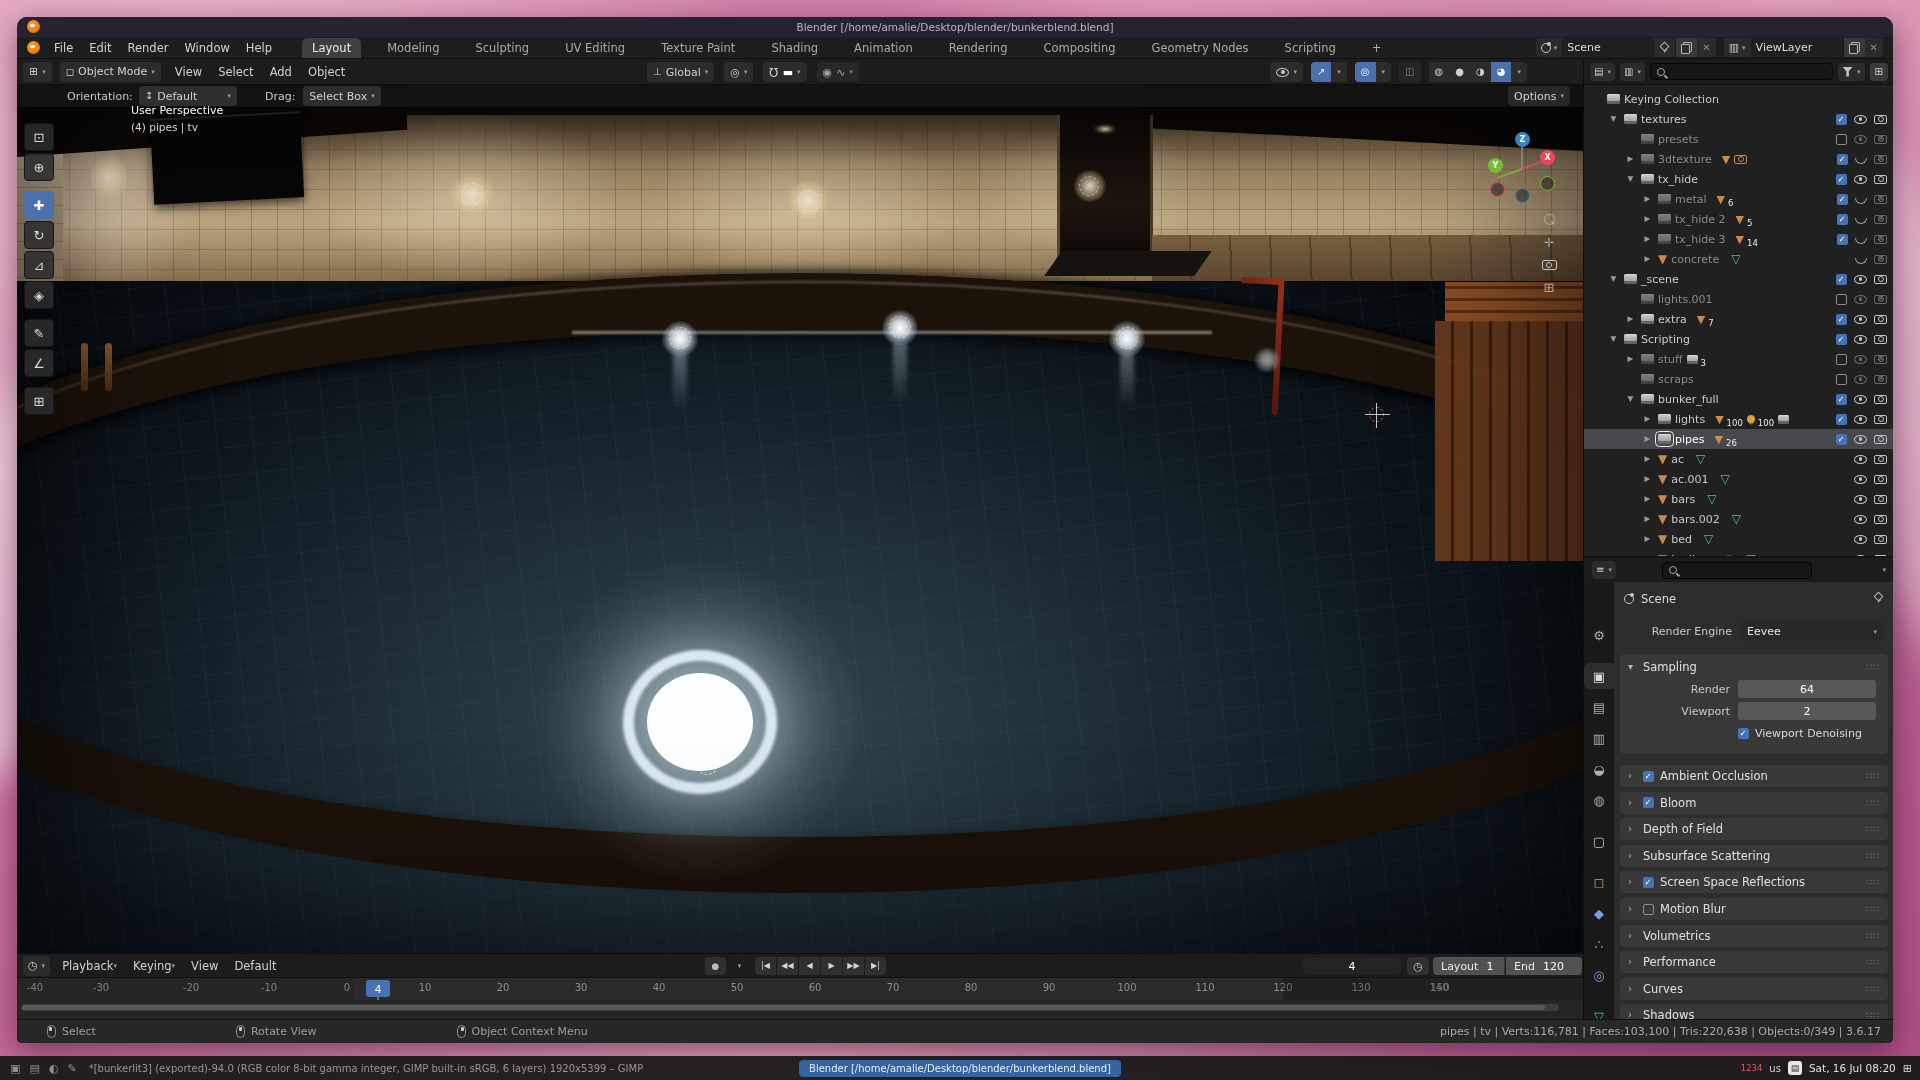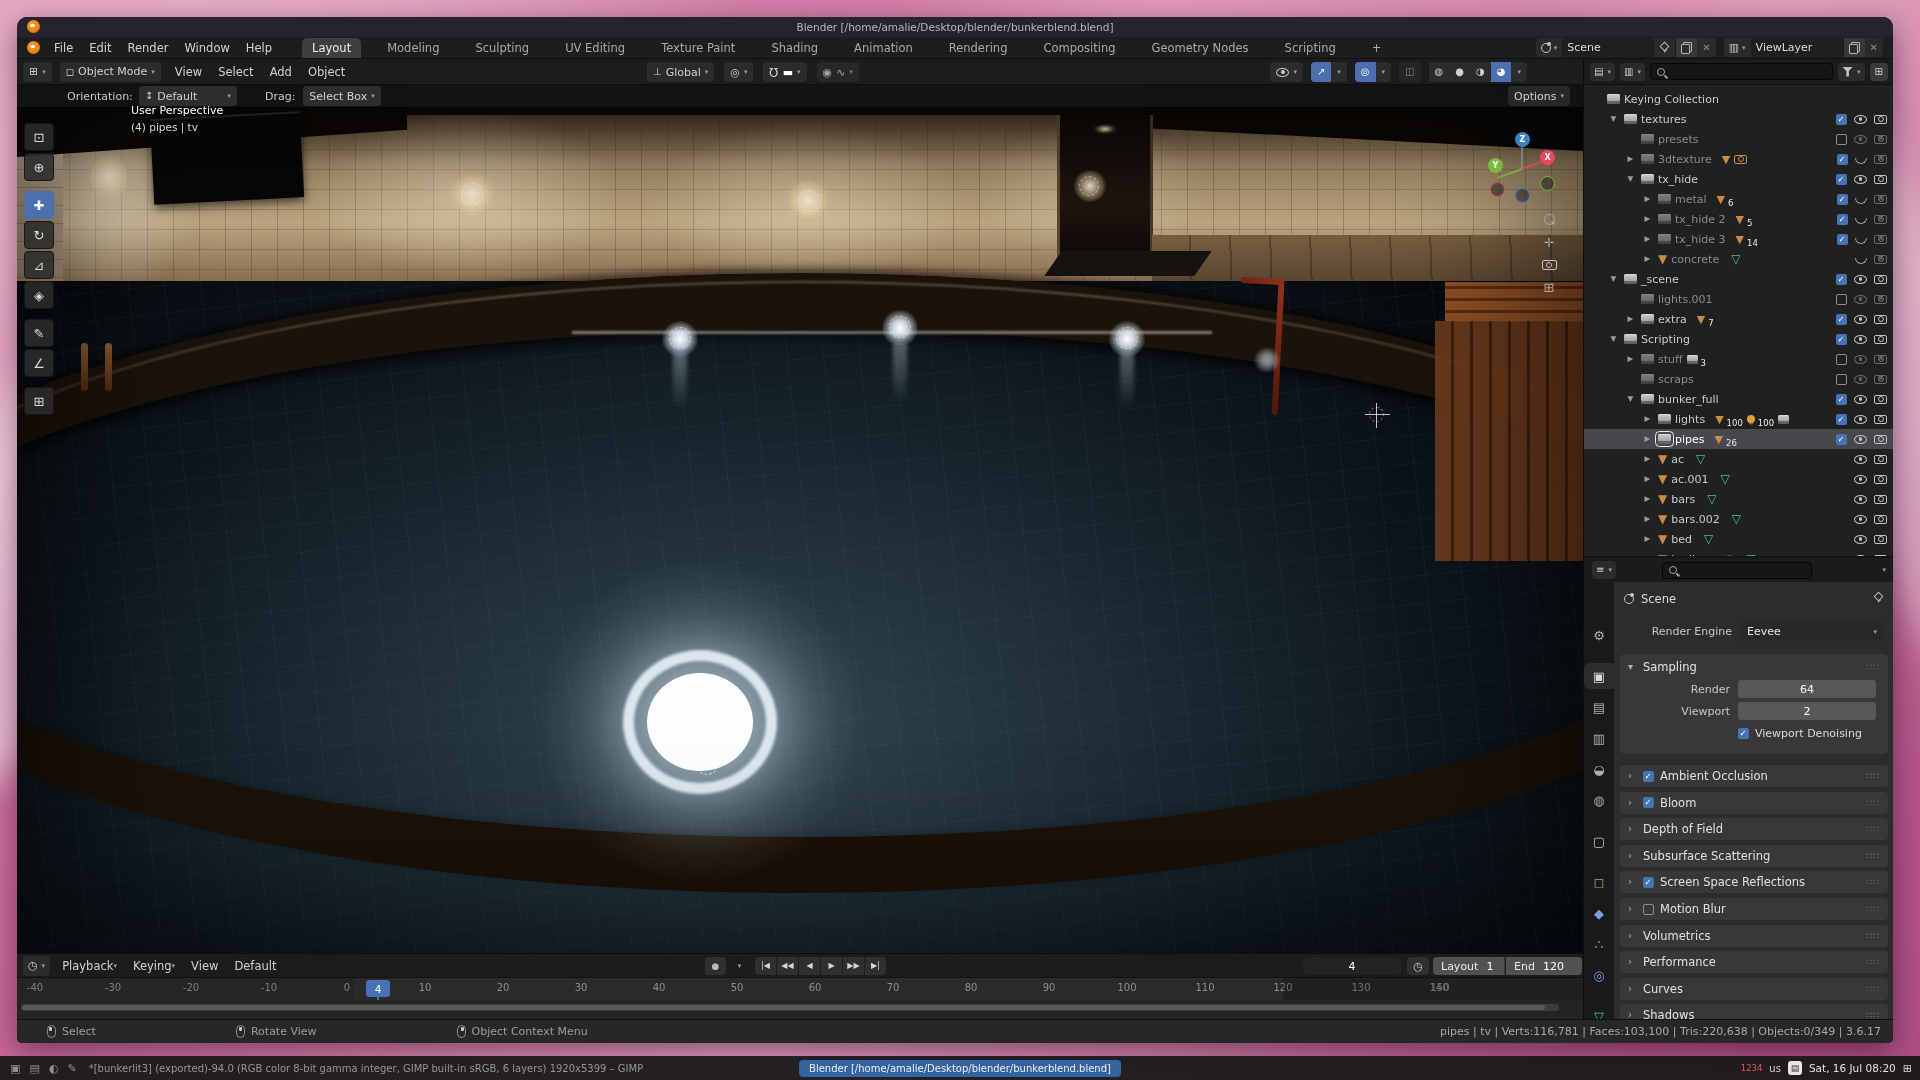--- a/index.html
+++ b/index.html
@@ -989,21 +989,21 @@
           <span>Layout</span>
           <span class="v">1</span>
         </div>
         <div class="sechip endchip">
           <span>End</span>
           <span class="v">120</span>
         </div>
       </div>
       <div class="ruler" id="ruler">
           <span class="tick" style="left: 18px;">-40</span>
-          <span class="tick" style="left: 96px;">-30</span>
+          <span class="tick" style="left: 84px;">-30</span>
           <span class="tick" style="left: 174px;">-20</span>
           <span class="tick" style="left: 252px;">-10</span>
           <span class="tick" style="left: 330px;">0</span>
           <span class="tick" style="left: 408px;">10</span>
           <span class="tick" style="left: 486px;">20</span>
           <span class="tick" style="left: 564px;">30</span>
           <span class="tick" style="left: 642px;">40</span>
           <span class="tick" style="left: 720px;">50</span>
           <span class="tick" style="left: 798px;">60</span>
           <span class="tick" style="left: 876px;">70</span>

